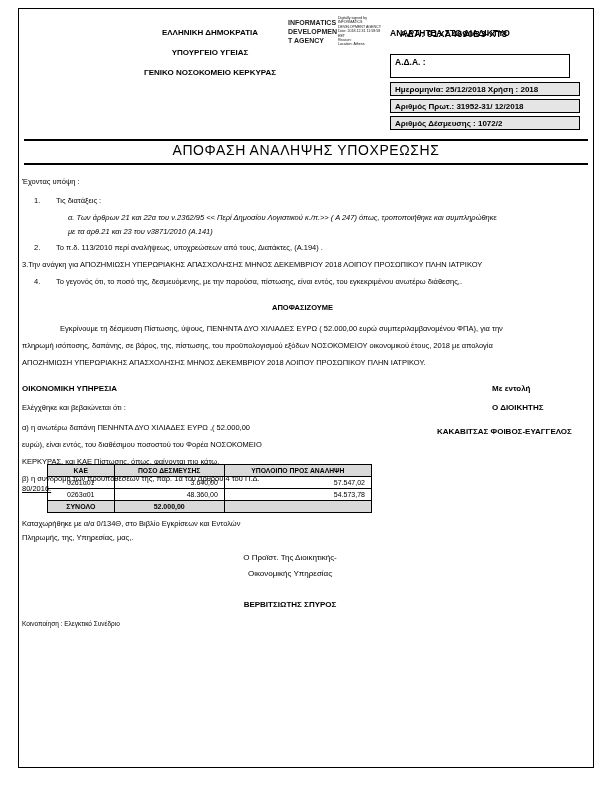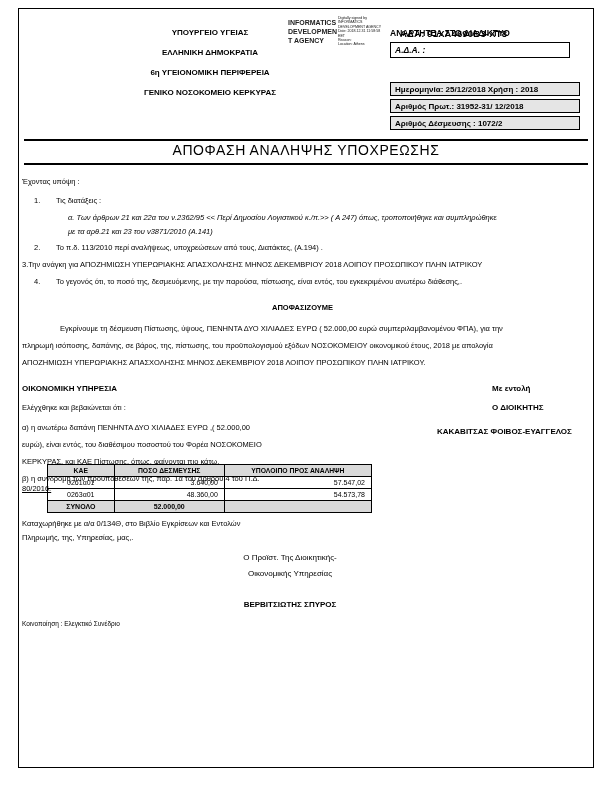--- a/index.html
+++ b/index.html
@@ -80,26 +80,25 @@
     line-height: 4.4px;
     color: #111;
     transform: scale(1);
   }
   .ida-gr div { white-space: nowrap; }
 
   
   .ada-box {
     position: absolute;
     left: 390px;
-    top: 42px;
+    top: 54px;
     width: 180px;
-    height: 16px;
+    height: 24px;
     border: 1px solid #000;
     box-sizing: border-box;
-    font-style: italic;
   }
   .ada-box .lbl {
     position: absolute;
     left: 4px; top: 2px;
     font-size: 8.5px;
     font-weight: bold;
   }
 
   
   .info-box {
@@ -197,23 +196,22 @@
 </head>
 <body>
 
 <div class="page">
   <div class="frame"></div>
 
   <div class="hdr-ada">ΑΔΑ: 91ΧΛ4690Β3-ΧΤ8</div>
   <div class="hdr-anartitea">ΑΝΑΡΤΗΤΕΑ ΣΤΟ ΔΙΑΔΙΚΤΥΟ</div>
 
   <div class="org-block">
+    <div>ΕΛΛΗΝΙΚΗ ΔΗΜΟΚΡΑΤΙΑ</div>
     <div>ΥΠΟΥΡΓΕΙΟ ΥΓΕΙΑΣ</div>
-    <div>ΕΛΛΗΝΙΚΗ ΔΗΜΟΚΡΑΤΙΑ</div>
-    <div>6η ΥΓΕΙΟΝΟΜΙΚΗ ΠΕΡΙΦΕΡΕΙΑ</div>
     <div>ΓΕΝΙΚΟ ΝΟΣΟΚΟΜΕΙΟ ΚΕΡΚΥΡΑΣ</div>
   </div>
 
   <div class="ida-block">
     <div>INFORMATICS</div>
     <div>DEVELOPMEN</div>
     <div>T AGENCY</div>
   </div>
   <div class="ida-gr">
     <div>Digitally signed by</div>

